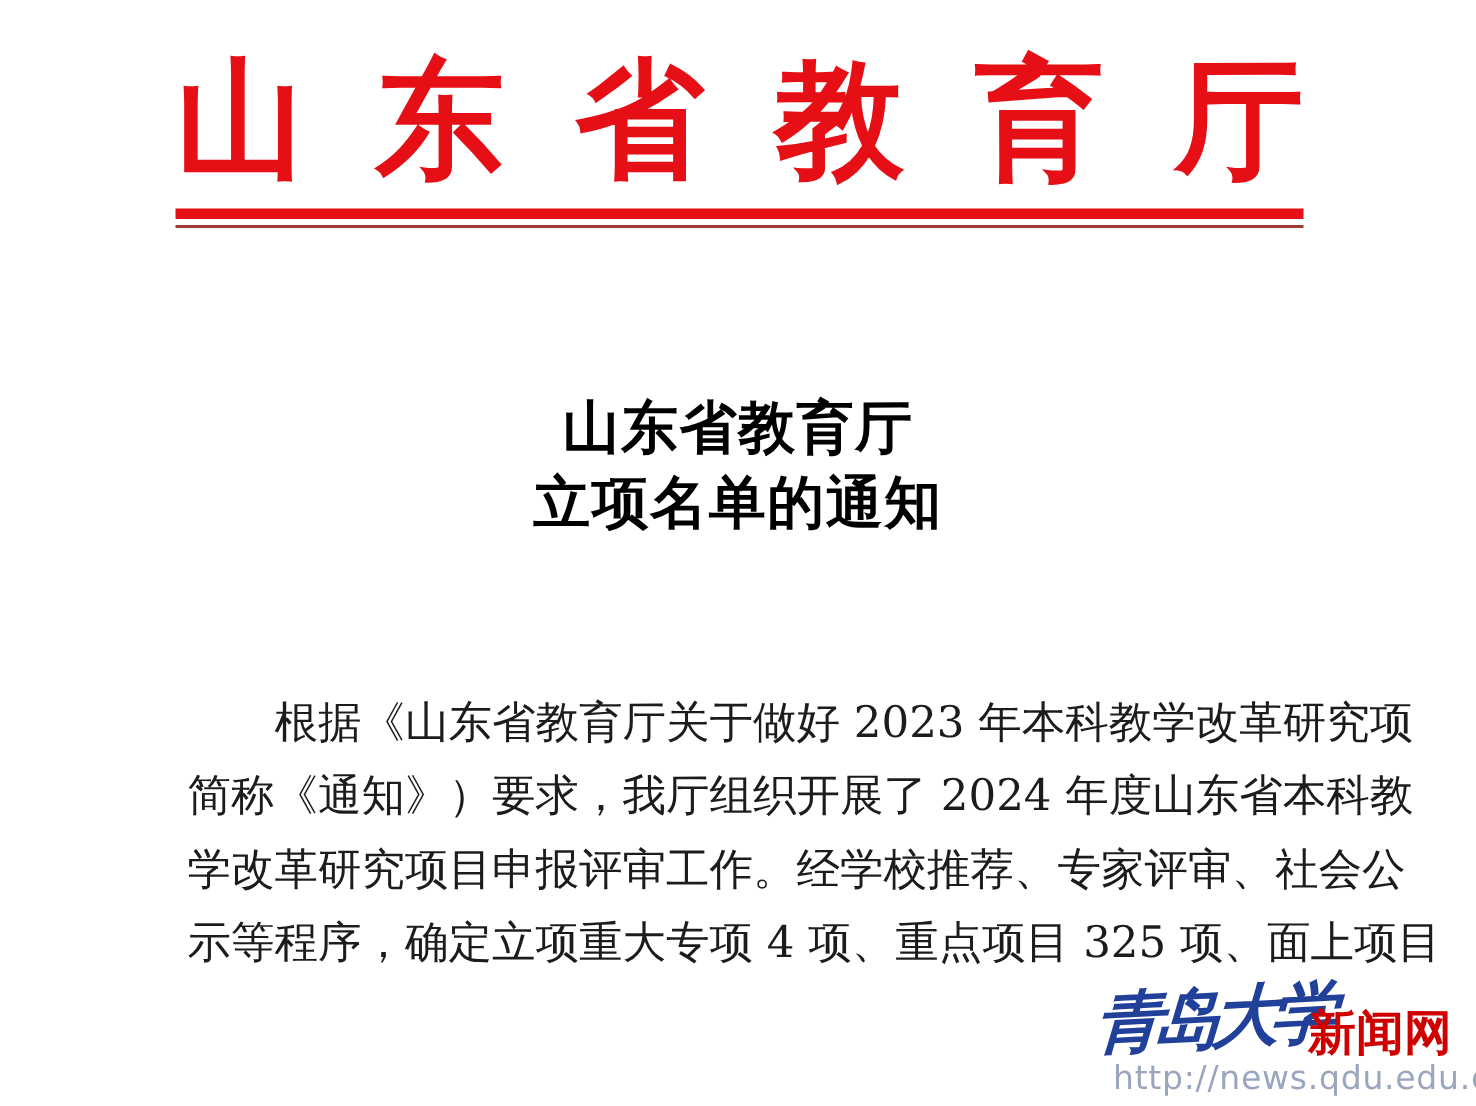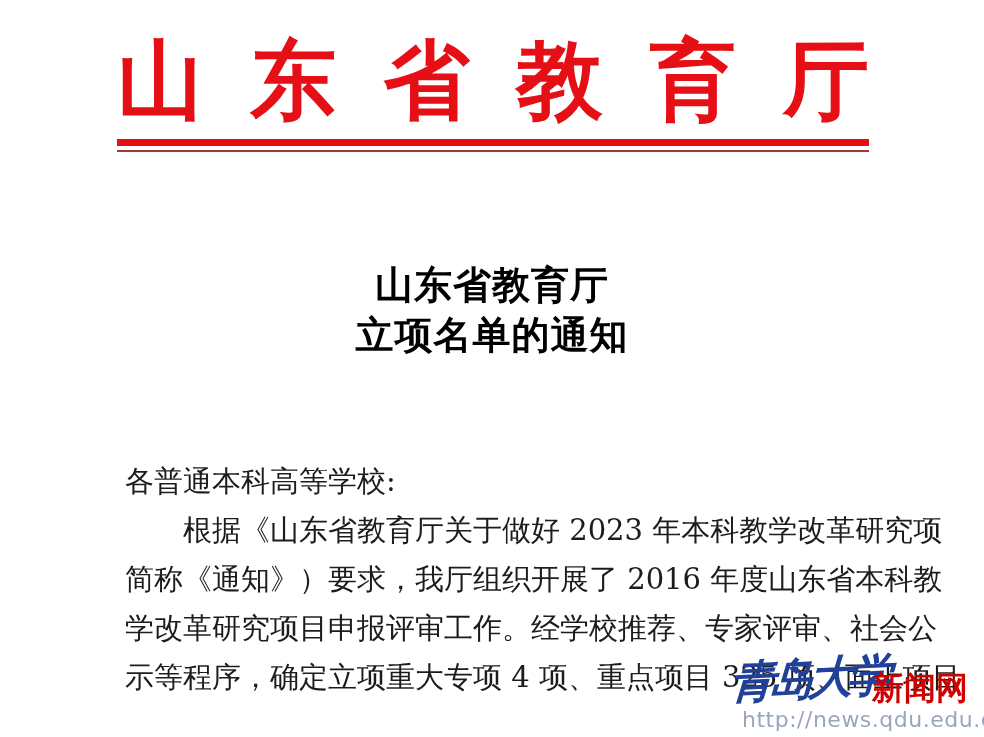--- a/index.html
+++ b/index.html
@@ -153,23 +153,22 @@
   <div class="rule-thick"></div>
   <div class="rule-thin"></div>
 
 
   <div class="doc-title">
     <div>山东省教育厅</div>
     <div>立项名单的通知</div>
   </div>
 
   <div class="body-text">
-    <div class="body-line salutation">各普通本科高等学校:</div>
     <div class="body-line indent">根据《山东省教育厅关于做好 2023 年本科教学改革研究项</div>
-    <div class="body-line">简称《通知》）要求，我厅组织开展了 2016 年度山东省本科教</div>
+    <div class="body-line">简称《通知》）要求，我厅组织开展了 2024 年度山东省本科教</div>
     <div class="body-line">学改革研究项目申报评审工作。经学校推荐、专家评审、社会公</div>
     <div class="body-line">示等程序，确定立项重大专项 4 项、重点项目 325 项、面上项目</div>
   </div>
 
   <div class="watermark">
     <span class="wm-calligraphy">青岛大学</span>
     <span class="wm-suffix">新闻网</span>
     <span class="wm-url">http://news.qdu.edu.cn</span>
   </div>
 

